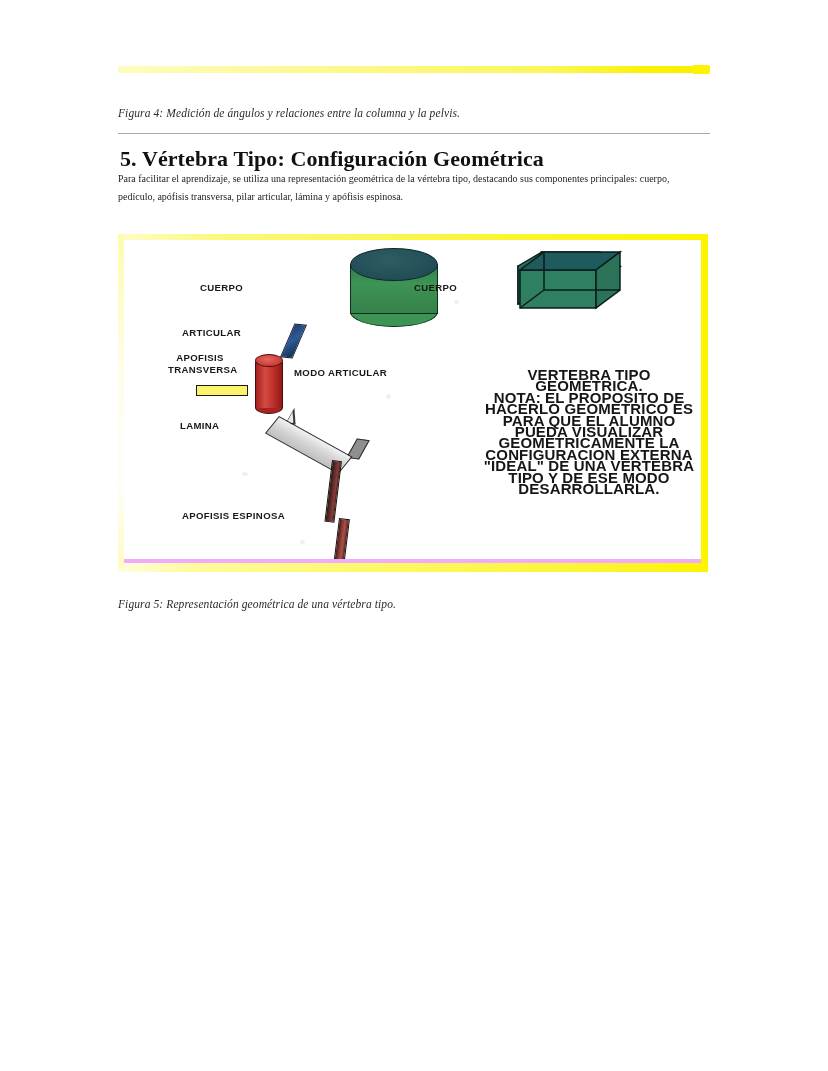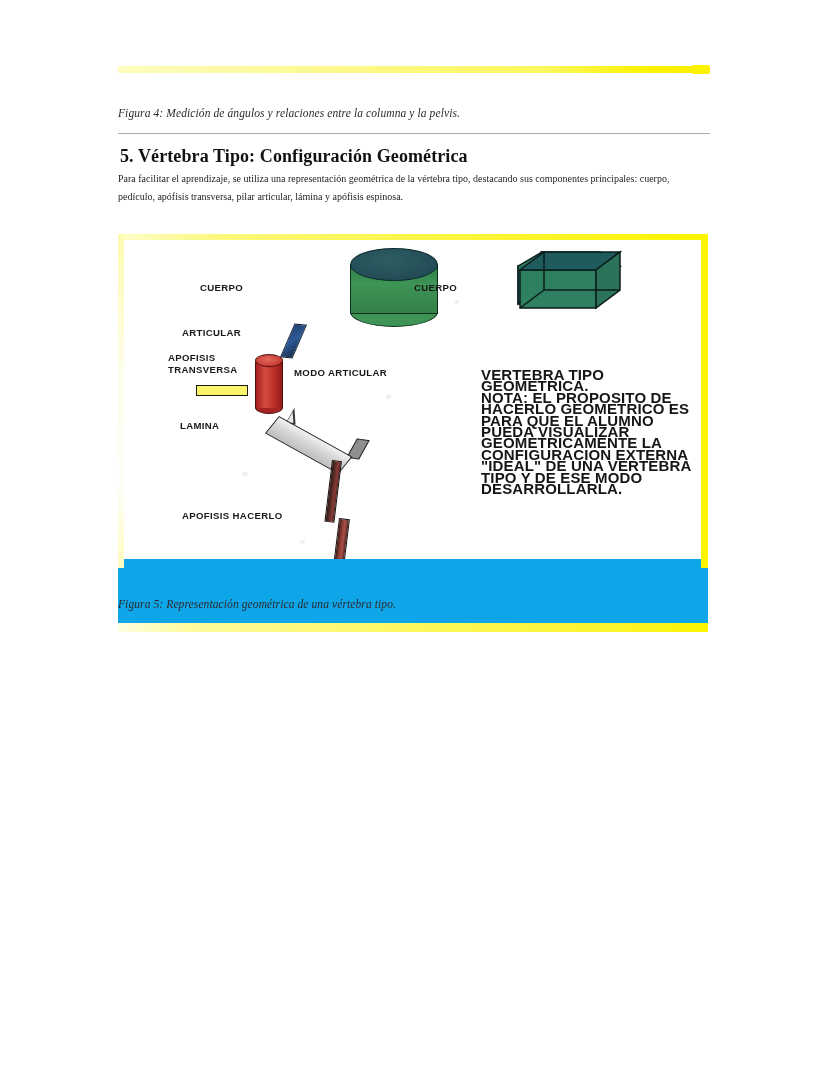--- a/index.html
+++ b/index.html
@@ -75,21 +75,21 @@
     background: #aaaaaa;
   }
 
   
   .section-heading {
     position: absolute;
     left: 120px;
     top: 146px;
     font-family: "Liberation Serif", serif;
     font-weight: bold;
-    font-size: 18px;
+    font-size: 22px;
     color: #111111;
     letter-spacing: 0.1px;
     white-space: nowrap;
   }
 
   
   .body-par {
     position: absolute;
     left: 118px;
     top: 170px;
@@ -100,23 +100,24 @@
     color: #1d1d1d;
     text-align: left;
   }
 
   
   .figure-frame {
     position: absolute;
     left: 118px;
     top: 234px;
     width: 590px;
-    height: 398px;
-    background: #0ea5e9;
-    box-sizing: border-box;
+    height: 338px;
+    background: #f0abfc;
+    box-sizing: border-box;
+    text-align: center;
   }
   .frame-edge {
     position: absolute;
     background: #fdf400;
   }
   .frame-top {
     left: 0; top: 0; width: 590px; height: 6px;
     background: linear-gradient(to right, #fdfdc9 0%, #fbf87a 18%, #fbf53a 60%, #fdf400 100%);
     filter: blur(0.5px);
   }
@@ -375,21 +376,21 @@
 
       <div class="diag-label" style="left:170px;top:127px;">MODO ARTICULAR</div>
 
       <div class="shape lamina-edge"></div>
       <div class="shape lamina-slab"></div>
       <div class="diag-label" style="left:56px;top:180px;">LAMINA</div>
 
       <div class="shape espinosa-upper"></div>
       <div class="shape espinosa-mid"></div>
 
-      <div class="diag-label" style="left:58px;top:270px;">APOFISIS HACERLO</div>
+      <div class="diag-label" style="left:58px;top:270px;">APOFISIS ESPINOSA</div>
 
       <div class="diag-label" style="left:290px;top:42px;">CUERPO</div>
 
       <svg class="shape prism" viewBox="0 0 108 70">
 
         <polygon points="28,4 86,4 106,18 48,18" fill="#1f5a5c" stroke="#0a1c1c" stroke-width="1.4"></polygon>
 
         <polygon points="4,18 84,18 84,56 4,56" fill="#2e8060" stroke="#0a1c1c" stroke-width="1.4" transform="translate(0,0)"></polygon>
 
         <polygon points="4,18 28,4 28,42 4,56" fill="#286e5a" stroke="#0a1c1c" stroke-width="1.4"></polygon>

